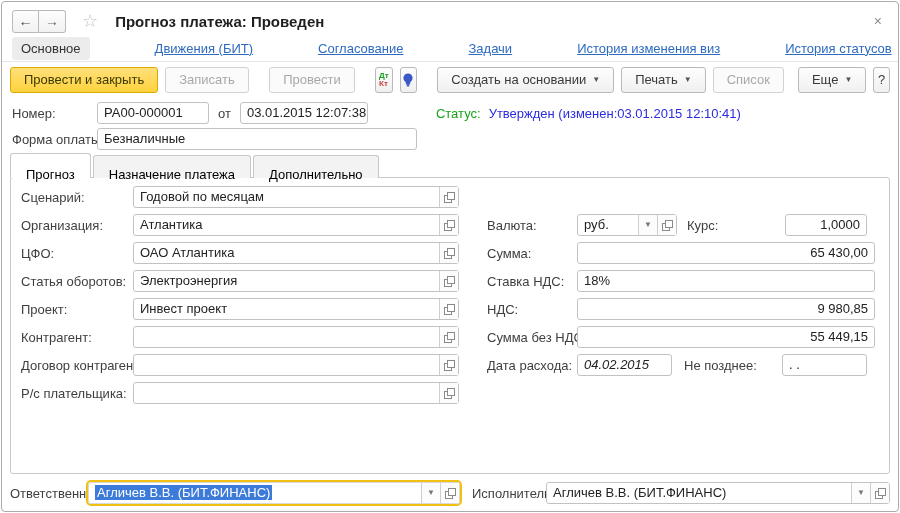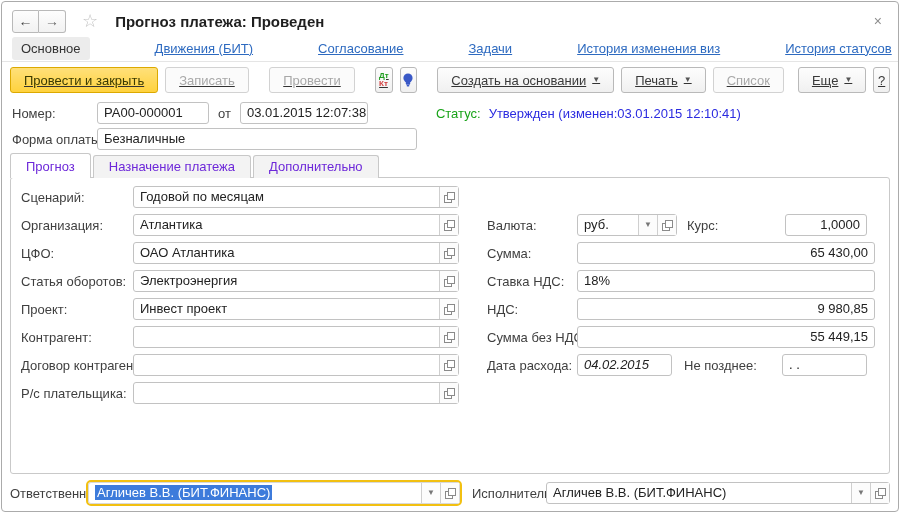--- a/index.html
+++ b/index.html
@@ -16,21 +16,21 @@
   .star { margin-left:16px; color:#C3C3C3; font-size:18px; line-height:18px; }
   .wtitle { margin-left:17px; font-size:15px; font-weight:bold; color:#1F1F1F; }
   .closex { margin-left:auto; color:#8d8d8d; font-size:14px; cursor:pointer; padding:2px 6px; }
 
   
   .navrow { position:absolute; top:33px; left:0; right:0; height:27px; padding:0 10px; display:flex; align-items:center; gap:21px; border-bottom:1px solid #E5E5E5; }
   .navactive { background:#ECECEC; border-radius:3px; padding:4px 9px; color:#333; }
   .navlink { color:#2D6AC0; text-decoration:underline; cursor:pointer; white-space:nowrap;margin-left:44px; }
 
   
-  .toolbar { position:absolute; top:64px; left:8px; right:8px; height:27px; display:flex; align-items:flex-end; gap:7px;text-decoration:underline; }
+  .toolbar { position:absolute; top:64px; left:8px; right:8px; height:27px; display:flex; align-items:center; gap:7px; }
   .btn { height:26px; padding:0 13px; border:1px solid #B9B9B9; border-radius:3px; background:linear-gradient(#FDFDFD,#F0F0F0); color:#3A3A3A; font-size:13px; display:inline-flex; align-items:center; gap:6px; cursor:pointer; white-space:nowrap; }
   .btn.primary { background:linear-gradient(#FFE07A,#FFD23E); border-color:#DCA900; color:#3A3A00; }
   .btn.disabled { color:#A8A8A8; background:#FBFBFB; border-color:#D2D2D2; cursor:default; }
   .btn.iconbtn { width:28px; padding:0; justify-content:center; }
   .btn.helpbtn { width:27px; padding:0; justify-content:center; }
   .caret { font-size:8px; color:#555; line-height:1; }
   .gap18 { width:11px; }
   .spacer { flex:1; }
   .dtkt { display:flex; flex-direction:column; font-size:8px; font-weight:bold; line-height:8px; font-family:"Liberation Sans",sans-serif; }
   .dtkt .dt { color:#1E9E1E; } .dtkt .kt { color:#D23A3A; }
@@ -45,21 +45,21 @@
   .fld .seg { width:19px; border-left:1px solid #CFCFCF; display:flex; align-items:center; justify-content:center; background:#FCFCFC; cursor:pointer; }
   .seg .caret { color:#777; }
   .icon-open { position:relative; width:11px; height:11px; display:inline-block; }
   .icon-open::before { content:""; position:absolute; left:0; bottom:0; width:6px; height:6px; border:1px solid #8A8A8A; background:#fff; }
   .icon-open::after  { content:""; position:absolute; right:0; top:0;  width:6px; height:6px; border:1px solid #8A8A8A; background:#fff; }
   .statuslbl { color:#18A318; margin-left:68px; }
   .statusval { color:#2B2BE0; margin-left:8px; white-space:nowrap; }
 
   
   .tabs { position:absolute; top:151px; left:8px; right:8px; height:25px; display:flex; align-items:flex-end; z-index:2; }
-  .tab { height:23px; padding:0 15px; line-height:22px; border:1px solid #C8C8C8; border-bottom:none; border-radius:3px 3px 0 0; background:#F3F3F3; color:#6d28d9; margin-right:2px; cursor:pointer; }
+  .tab { height:23px; padding:8px 15px; line-height:22px; border:1px solid #C8C8C8; border-bottom:none; border-radius:3px 3px 0 0; background:#F3F3F3; color:#000000; margin-right:2px; cursor:pointer; }
   .tab.active { height:25px; line-height:25px; background:#fff; }
 
   
   .panel { position:absolute; top:175px; left:8px; right:8px; bottom:37px; border:1px solid #C9C9C9; border-radius:3px; background:#fff; }
   .colL { position:absolute; top:8px; left:10px; width:438px; }
   .colR { position:absolute; top:8px; left:476px; right:14px;margin-top:28px; }
   .frow { display:flex; align-items:center; height:22px; margin-bottom:6px; }
   .colL .frow > .lbl { width:112px; flex:none; }
   .colR .frow > .lbl { width:90px; flex:none; }
   .f1 { flex:1; }

